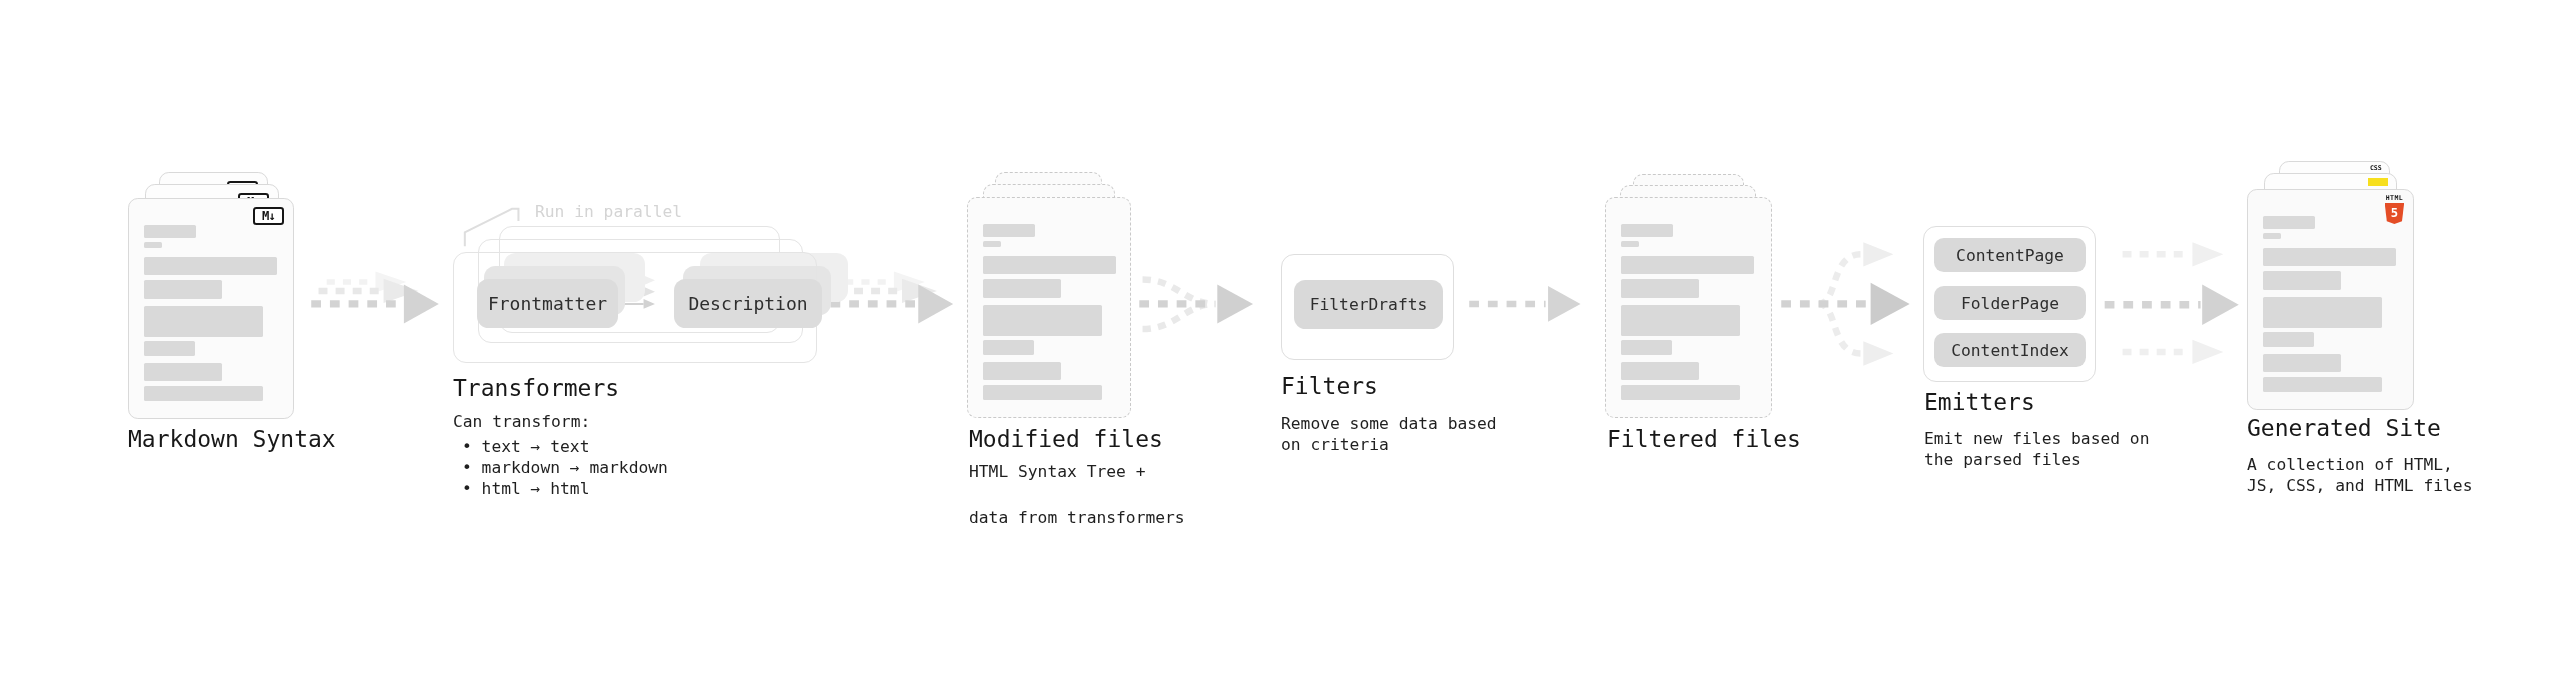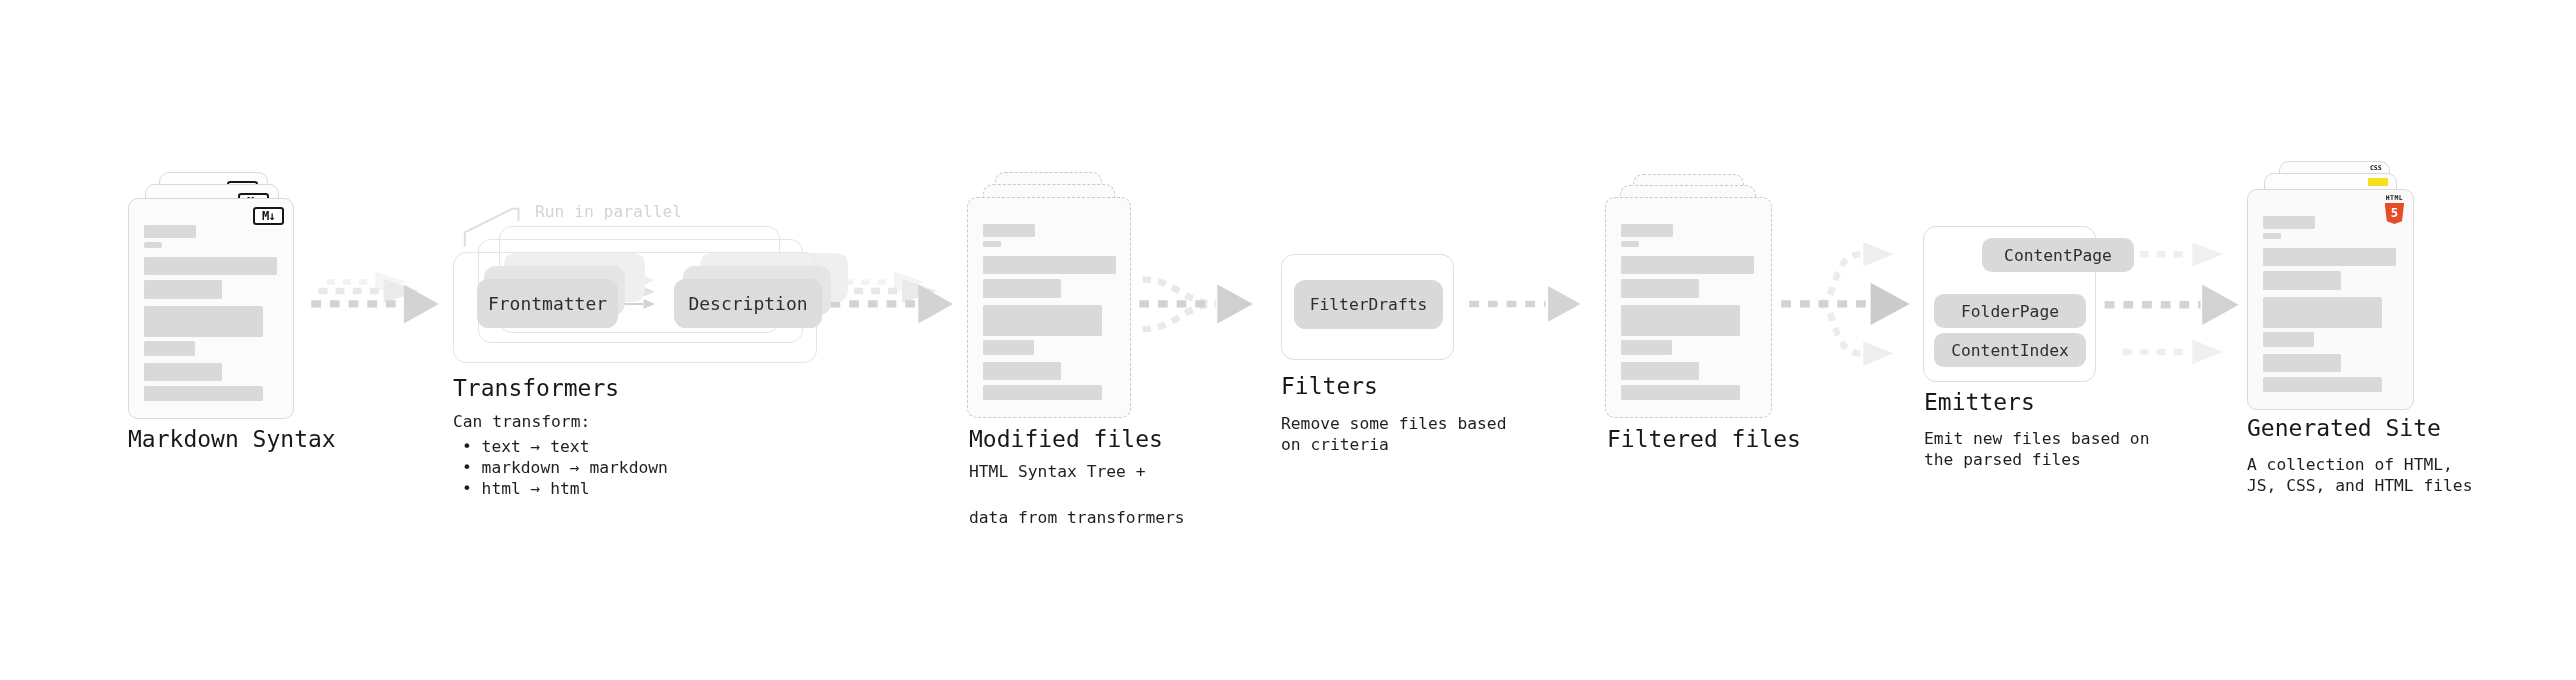--- a/index.html
+++ b/index.html
@@ -175,42 +175,42 @@
         <div class="bar" style="width: 119px; height: 14.6px; margin-bottom: 0px;"></div>
       </div>
   </div>
   <div class="title" style="left:969px;top:426px;">Modified files</div>
   <div class="body-line" style="left:969px;top:462px;">HTML Syntax Tree +</div>
   <div class="body-line" style="left:969px;top:508px;">data from transformers</div>
 
   <div class="frame" style="left:1281px;top:254px;width:173px;height:106px;"></div>
   <div class="small-pill" style="left:1294px;top:280px;width:149px;height:49px;border-radius:11.4px;">FilterDrafts</div>
   <div class="title" style="left:1281px;top:373px;">Filters</div>
-  <div class="body-line" style="left:1281px;top:414px;">Remove some files based</div>
+  <div class="body-line" style="left:1281px;top:414px;">Remove some data based</div>
   <div class="body-line" style="left:1281px;top:435px;">on criteria</div>
 
   <div class="doc dash z1" style="left:1633px;top:174px;width:111px;height:81px;"></div>
   <div class="doc dash z2" style="left:1620px;top:185px;width:136px;height:81px;"></div>
   <div class="doc dash z3" style="left:1605px;top:197px;width:167px;height:221px;">
     <div class="doc-bars">
         <div class="bar" style="width: 52px; height: 13px; margin-bottom: 4.1px;"></div>
         <div class="bar" style="width: 18px; height: 5.7px; margin-bottom: 9px;"></div>
         <div class="bar" style="width: 133px; height: 18.7px; margin-bottom: 4.9px;"></div>
         <div class="bar" style="width: 78px; height: 18.7px; margin-bottom: 7.3px;"></div>
         <div class="bar" style="width: 119px; height: 31px; margin-bottom: 4.1px;"></div>
         <div class="bar" style="width: 51px; height: 14.6px; margin-bottom: 6.5px;"></div>
         <div class="bar" style="width: 78px; height: 18.7px; margin-bottom: 4.9px;"></div>
         <div class="bar" style="width: 119px; height: 14.6px; margin-bottom: 0px;"></div>
       </div>
   </div>
   <div class="title" style="left:1607px;top:426px;">Filtered files</div>
 
   <div class="frame" style="left:1923px;top:226px;width:173px;height:156px;"></div>
-  <div class="small-pill" style="left:1934px;top:238px;width:152px;height:34px;margin-left:48px;">ContentPage</div>
-  <div class="small-pill" style="left:1934px;top:294px;width:152px;height:34px;">FolderPage</div>
+  <div class="small-pill" style="left:1934px;top:238px;width:152px;height:34px;">ContentPage</div>
+  <div class="small-pill" style="left:1934px;top:286px;width:152px;height:34px;">FolderPage</div>
   <div class="small-pill" style="left:1934px;top:333px;width:152px;height:34px;">ContentIndex</div>
   <div class="title" style="left:1924px;top:389px;">Emitters</div>
   <div class="body-line" style="left:1924px;top:429px;">Emit new files based on</div>
   <div class="body-line" style="left:1924px;top:450px;">the parsed files</div>
 
   <div class="doc solid back z1" style="left:2279px;top:161px;width:111px;height:89px;">
     <div class="css-badge">
       <div class="css-word">CSS</div>
       <div class="css-bar" style="background: rgb(41, 101, 241);"></div>
     </div>

